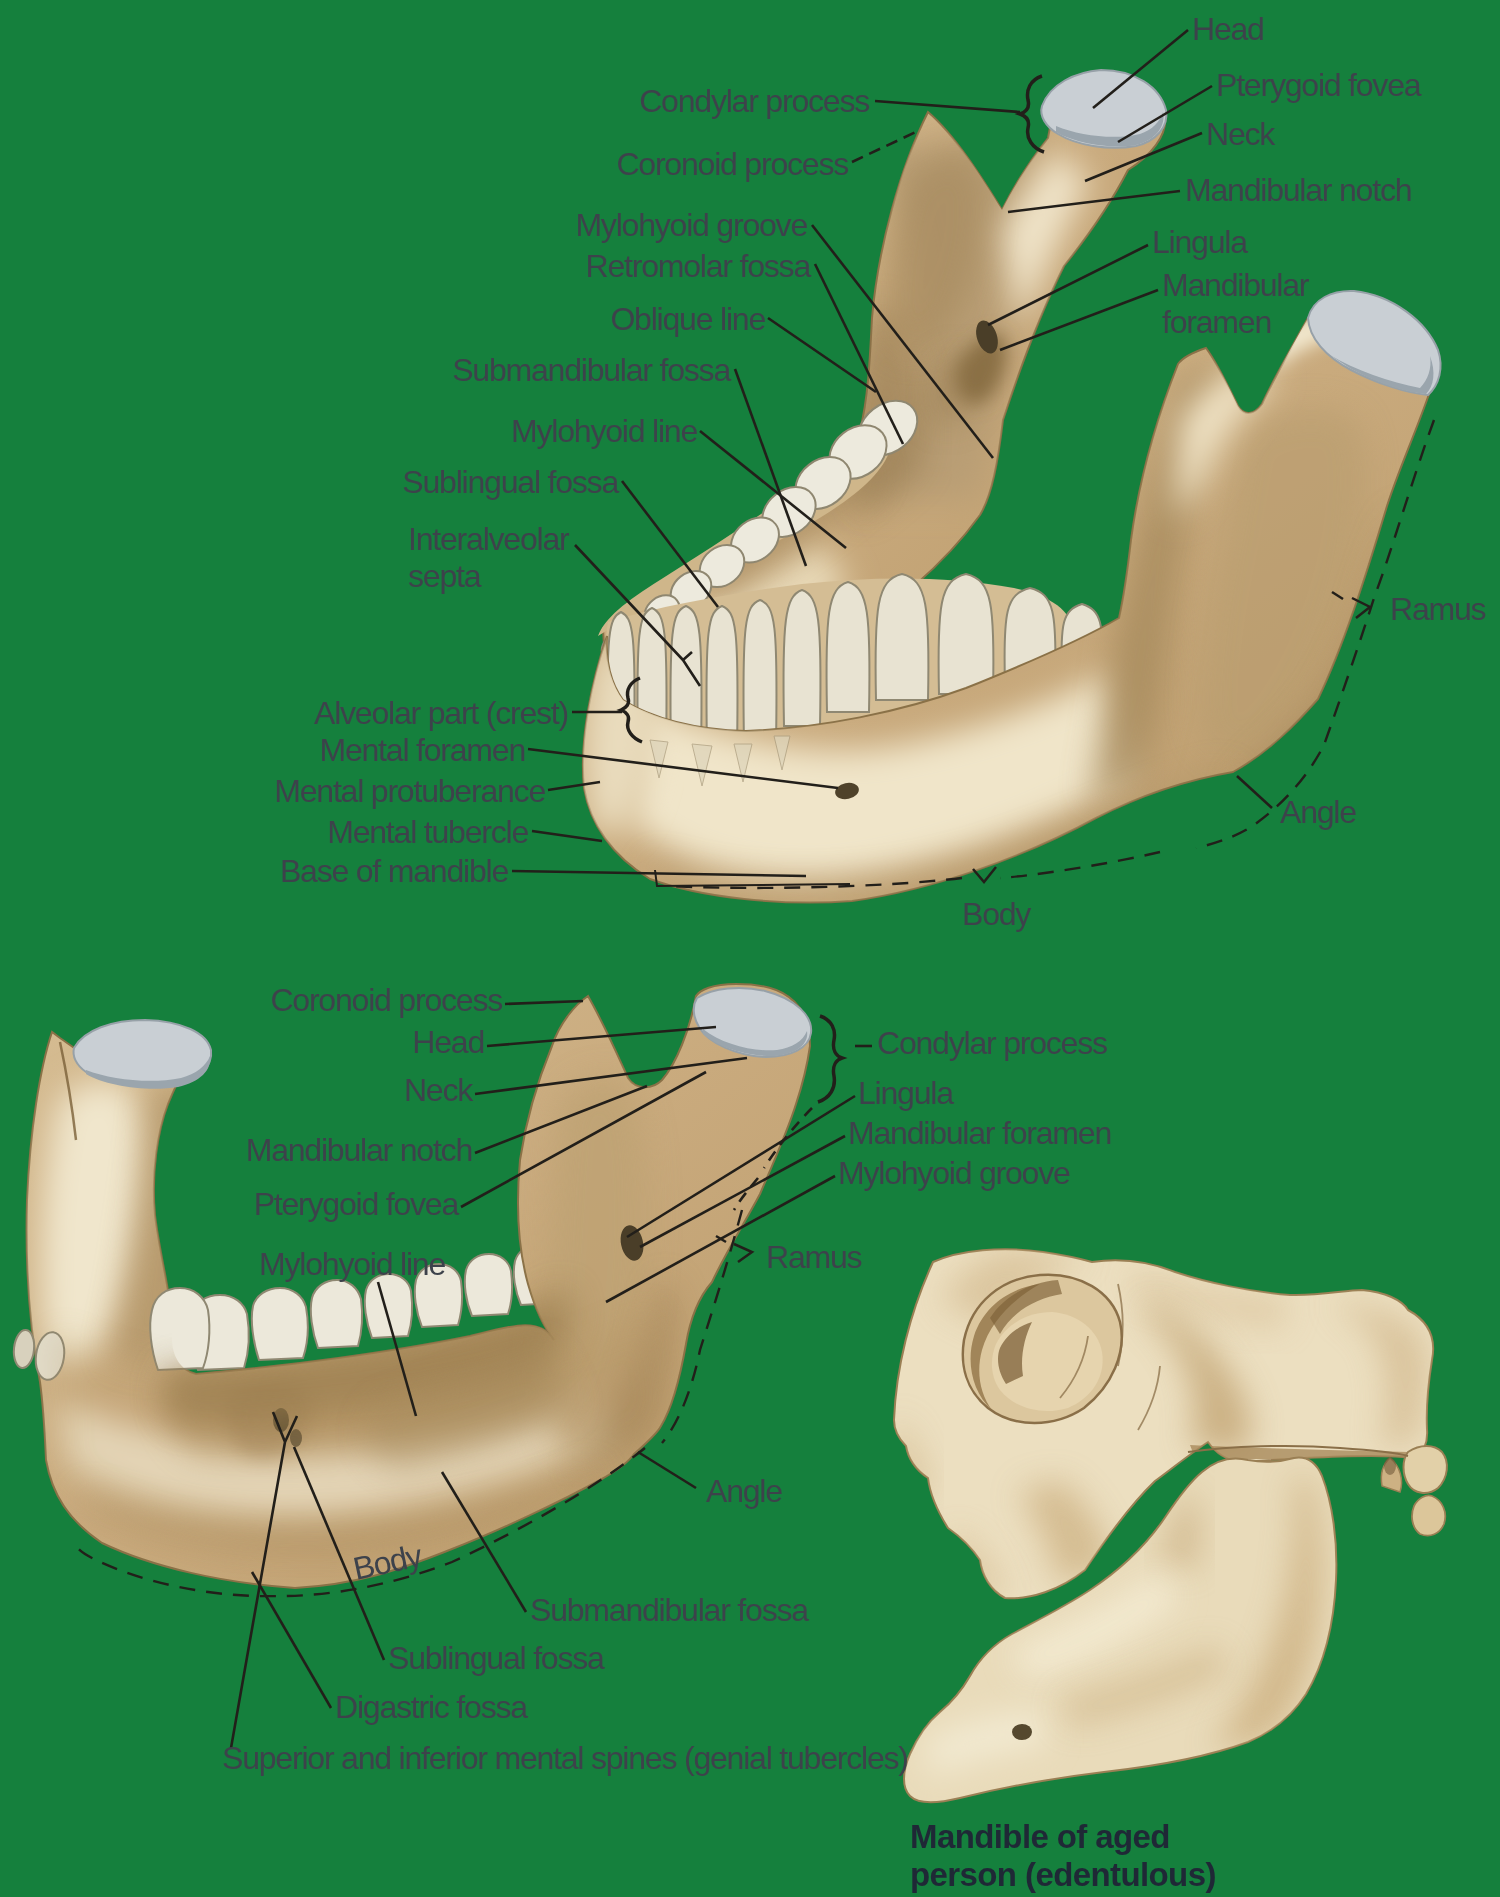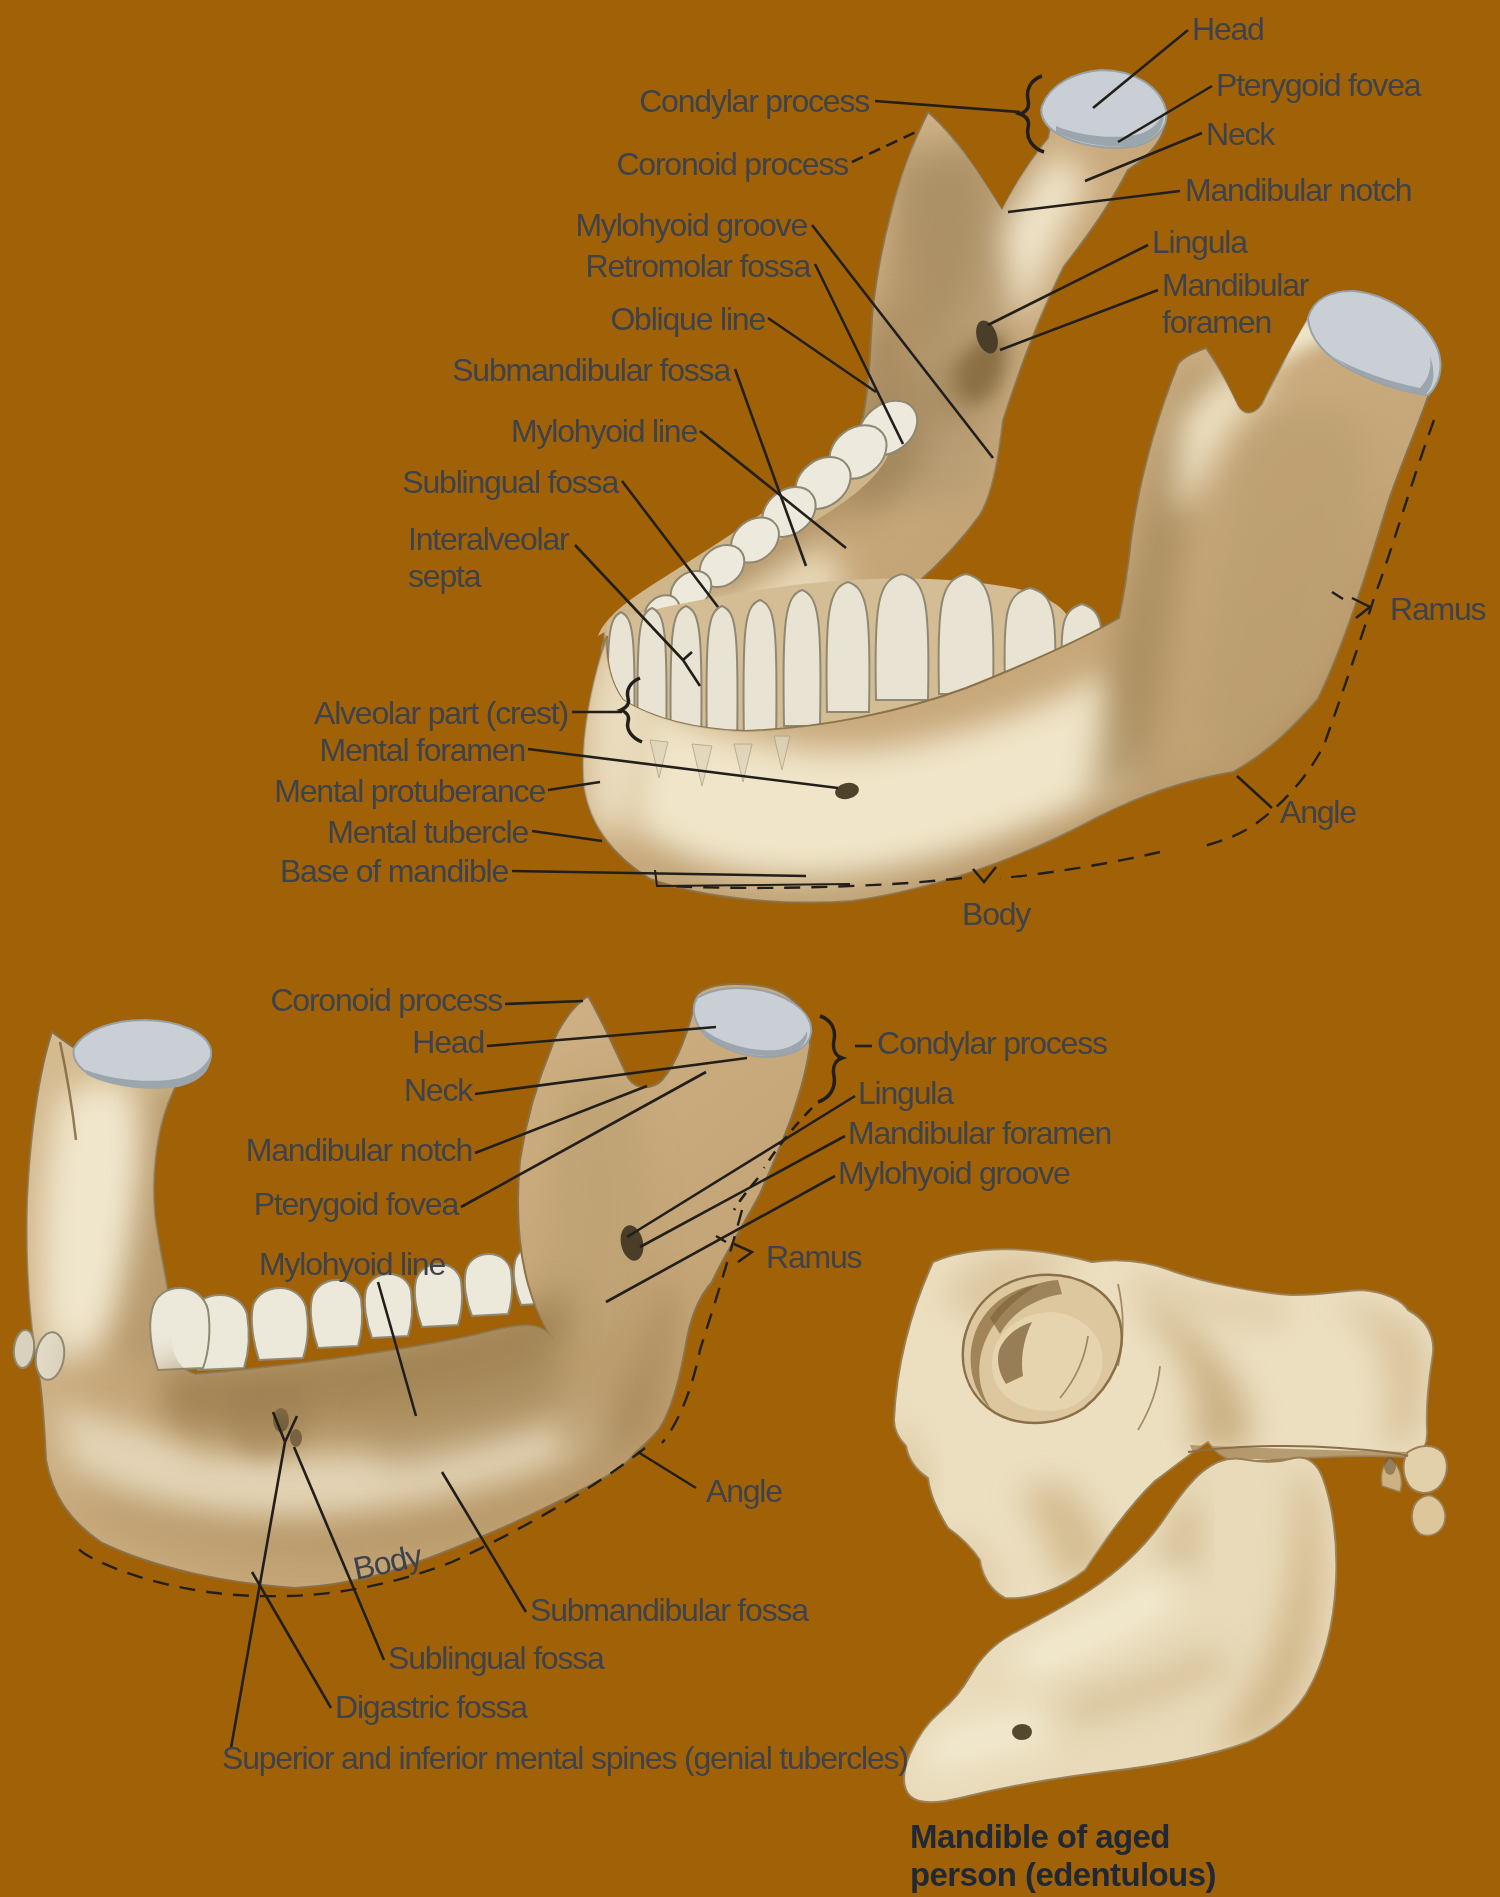--- a/index.html
+++ b/index.html
@@ -1,16 +1,16 @@
 <!DOCTYPE html>
 <html><head>
 <meta charset="utf-8">
 <style>
 html,body{margin:0;padding:0;background:#fff;}
-#page{position:relative;width:1500px;height:1897px;background:#a16207;overflow:hidden;}
+#page{position:relative;width:1500px;height:1897px;background:#15803d;overflow:hidden;}
 svg{position:absolute;top:0;left:0;}
 .lbl{font-family:"Liberation Sans",sans-serif;fill:#3d424b;font-size:32px;letter-spacing:-1.2px;}
 .cap{font-family:"Liberation Sans",sans-serif;fill:#1f2836;font-size:33px;font-weight:bold;letter-spacing:-0.6px;}
 </style>
 </head>
 <body>
 <div id="page">
 <svg width="1500" height="1897" viewBox="0 0 1500 1897">
 <defs>
 <linearGradient id="boneg" x1="0" y1="0" x2="1" y2="1">

